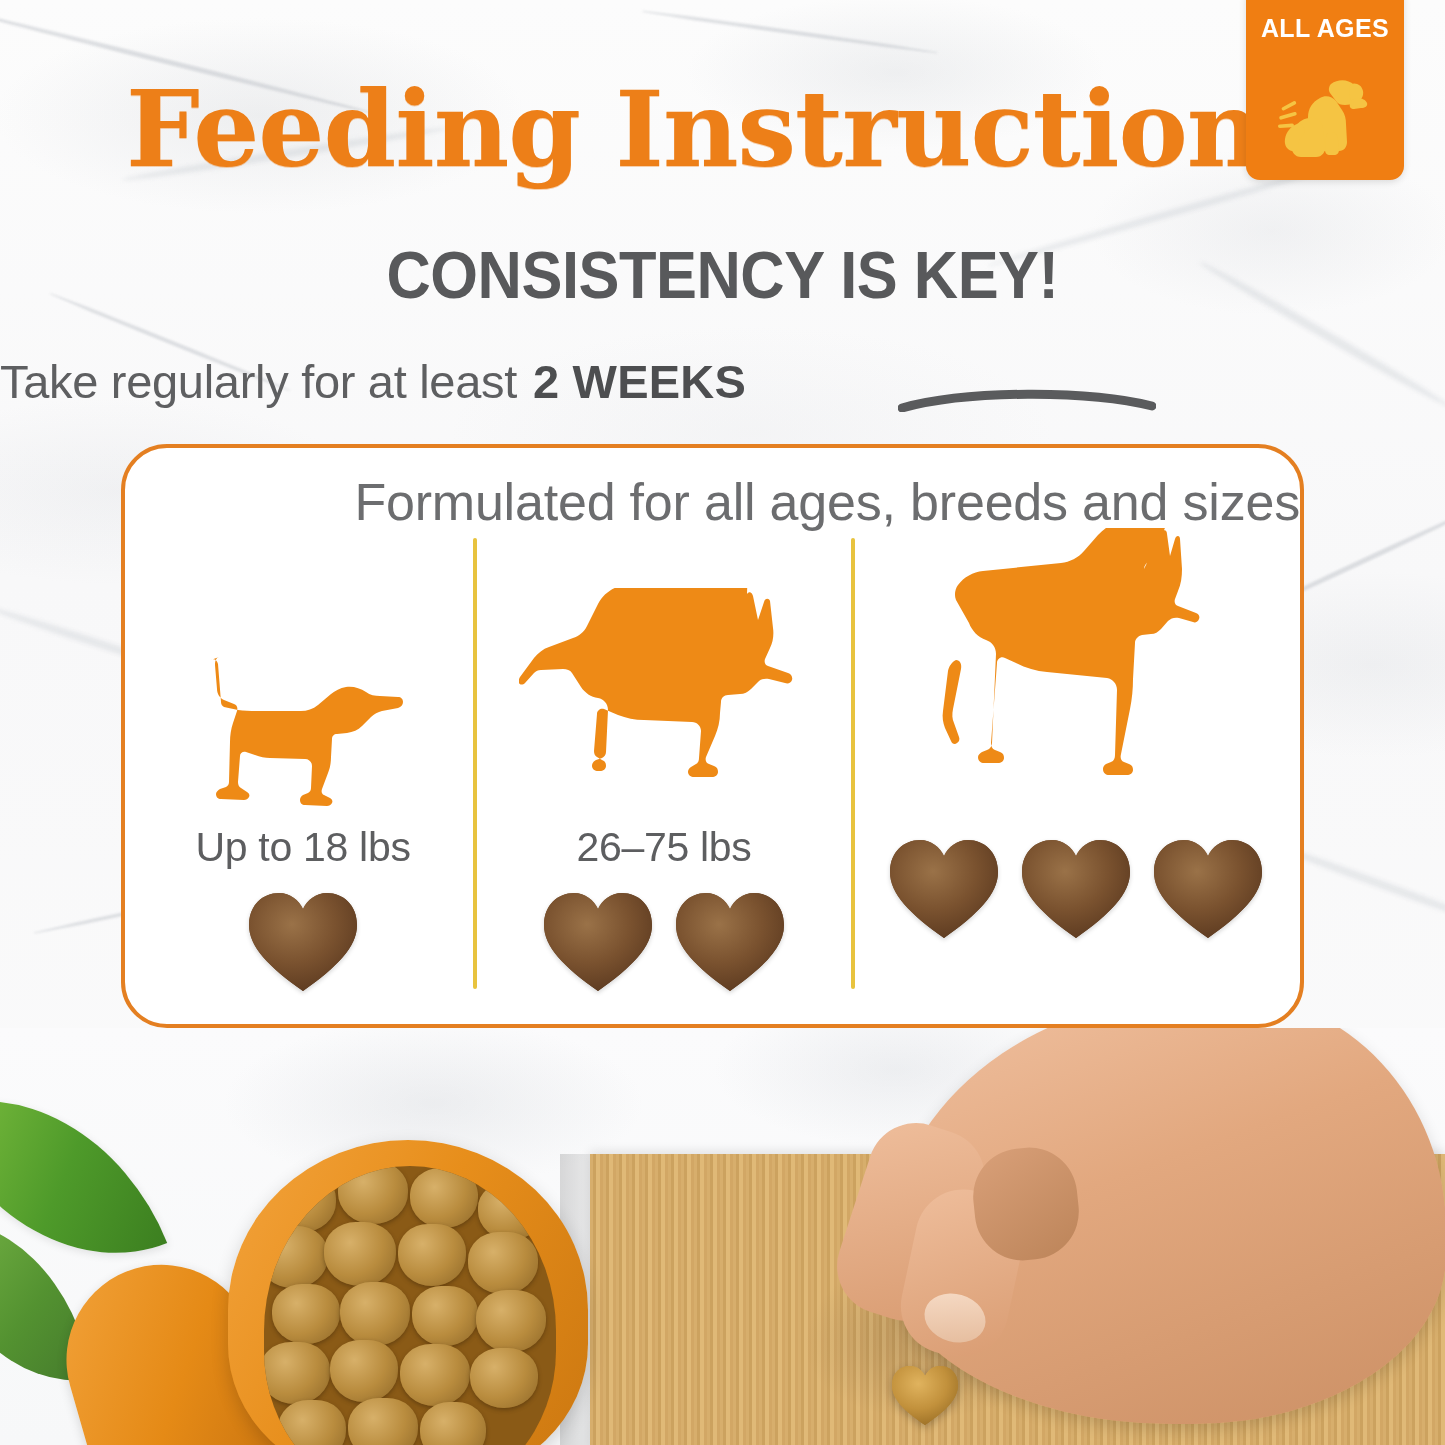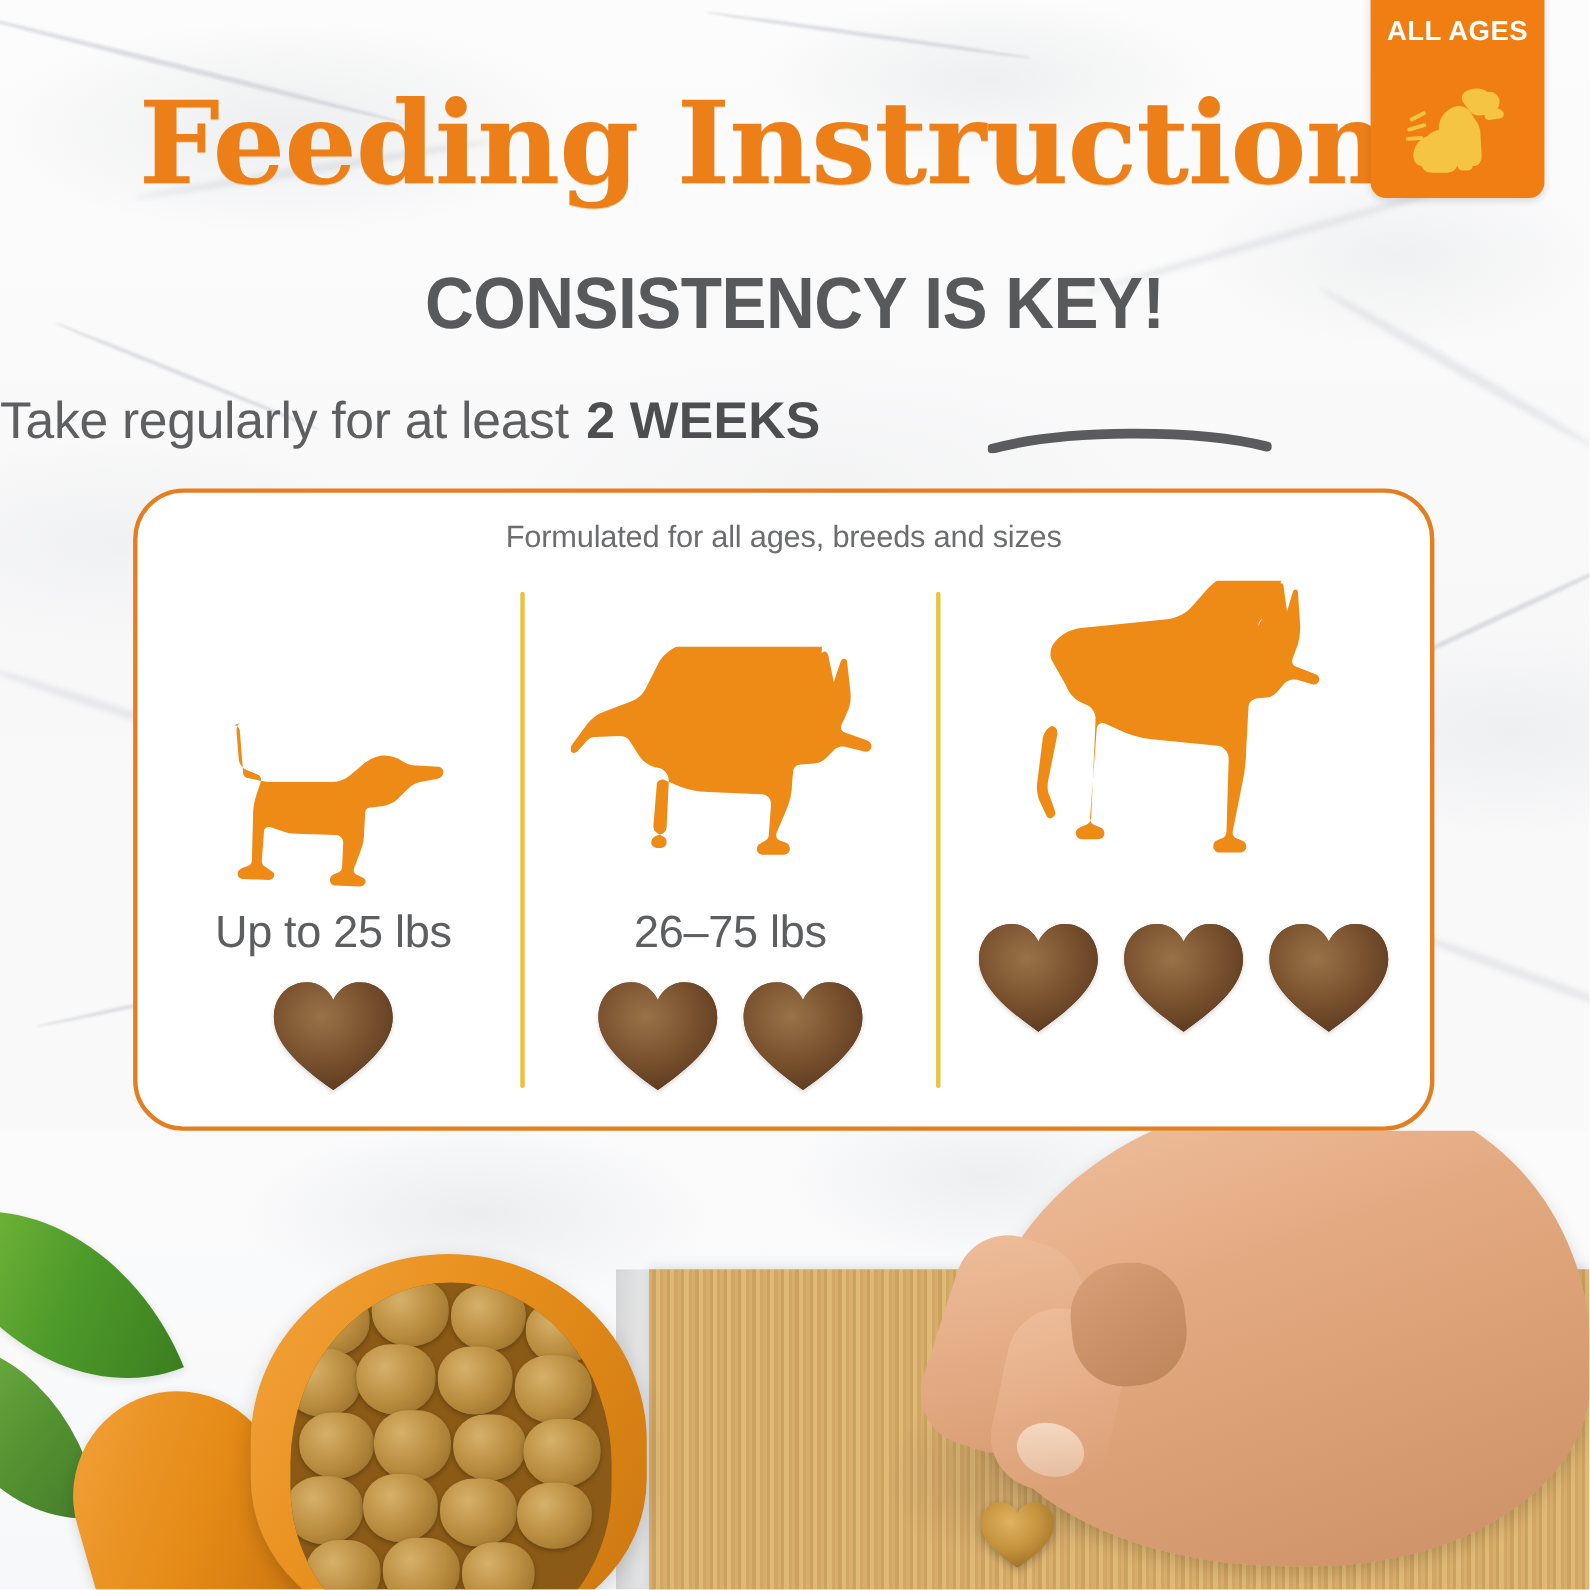--- a/index.html
+++ b/index.html
@@ -70,22 +70,22 @@
     position:absolute;left:898px;top:386px;width:258px;height:26px;
   }
 
   
   .card{
     position:absolute;left:121px;top:444px;width:1175px;height:576px;
     background:#ffffff;border:4px solid #E47F21;border-radius:46px;
     z-index:5;
   }
   .card-head{
-    position:absolute;left:0;right:0;top:24px;text-align:center;
-    color:#6C6D6F;font-size:28px;font-weight:normal;letter-spacing:-.2px;
+    position:absolute;left:0;right:0;top:24px;text-align:right;
+    color:#6C6D6F;font-size:52px;font-weight:normal;letter-spacing:-.2px;
   }
   .divider{
     position:absolute;top:90px;width:4px;height:451px;
     background:#E8C33E;border-radius:2px;
   }
   .divider.d1{left:348px;}
   .divider.d2{left:726px;}
 
   .col{position:absolute;top:72px;height:480px;text-align:center;}
   .col.c1{left:8px;width:340px;}
@@ -258,21 +258,21 @@
 
     <div class="divider d1"></div>
     <div class="divider d2"></div>
 
     <div class="col c1">
       <div class="dogbox">
         <svg width="216" height="180" viewBox="0 0 216 180" aria-hidden="true">
           <path fill="#EE8A16" d="M16 22c3-2 6 0 7 4l3 38c0 2 1 4 3 5l14 3c6 1 13 1 19 1h44c6 0 12-2 17-6l13-11c4-3 9-6 15-7 7-1 14 1 20 5 4 3 9 4 14 4l18 1c3 0 5 2 5 5 0 3-2 5-5 6l-16 3c-4 1-8 3-11 6l-9 9c-4 4-9 6-15 7l-10 1c-3 0-5 2-5 5l-1 18c0 6-1 11-3 16l-6 16c-1 3 0 5 2 6l6 3c2 1 3 3 2 5-1 2-3 3-5 3l-22-1c-3 0-5-2-5-5 0-2 1-4 3-5l5-2c2-1 3-3 3-5l1-22c0-4-3-7-7-7l-35-1c-5 0-10-1-15-3l-9-3c-3-1-6 1-6 4l-2 26c0 3 1 5 3 6l6 4c2 1 3 3 2 5-1 2-3 3-5 3l-23-1c-3 0-5-2-5-5 0-2 2-4 4-5l6-2c2-1 3-3 3-5l1-40c0-7 1-13 3-19l4-12c1-3 0-6-3-7l-10-4c-4-2-7-6-7-11l-2-24c0-4 1-7 4-8z"></path>
         </svg>
       </div>
-      <div class="sizelabel">Up to 25 lbs</div>
+      <div class="sizelabel">Up to 18 lbs</div>
       <div class="treats">
         <div class="kibble">
           <svg class="k-svg" viewBox="0 0 116 108">
             <defs>
               <radialGradient id="kg1" cx="40%" cy="32%" r="72%">
                 <stop offset="0%" stop-color="#9A7248"></stop>
                 <stop offset="55%" stop-color="#7A522F"></stop>
                 <stop offset="100%" stop-color="#5C3A20"></stop>
               </radialGradient>
               <pattern id="kp1" width="7" height="7" patternUnits="userSpaceOnUse" patternTransform="rotate(22)">

